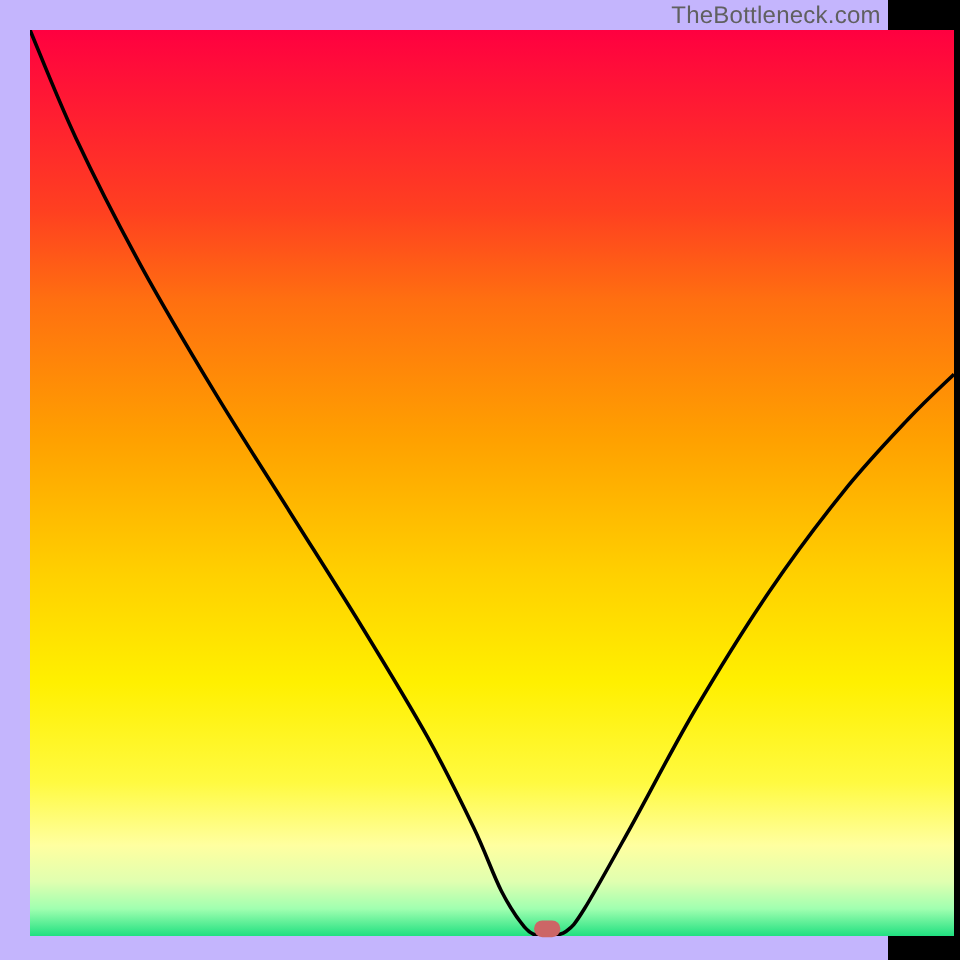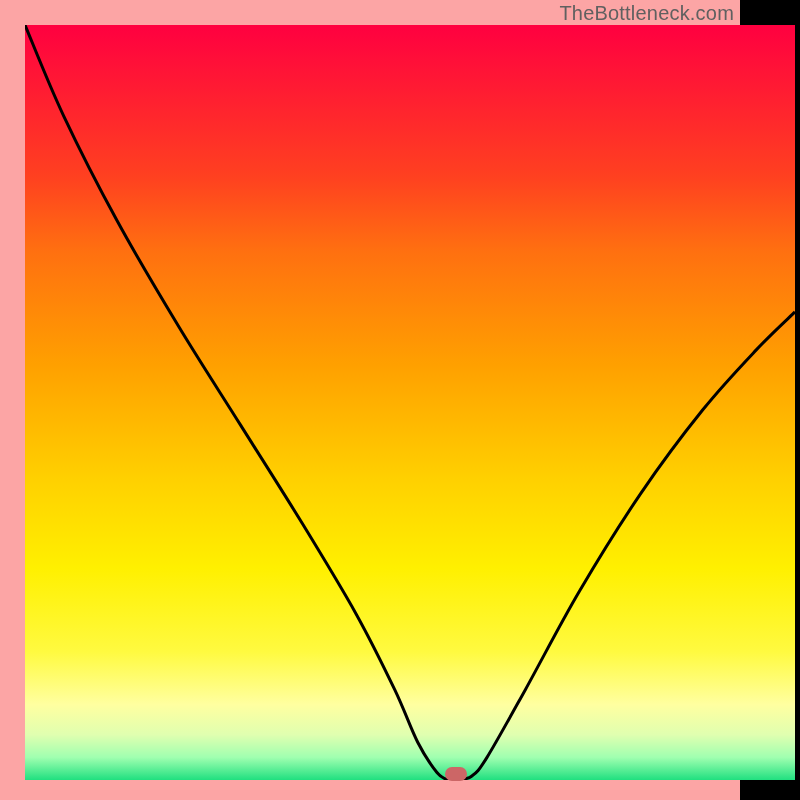--- a/index.html
+++ b/index.html
@@ -3,21 +3,21 @@
 <meta charset="utf-8">
 <style>
   * { margin: 0; padding: 0; box-sizing: border-box; }
   html, body { width: 800px; height: 800px; overflow: hidden; }
   body { background: #000; font-family: Arial, Helvetica, sans-serif; }
 
   .frame {
     position: absolute;
     left: 0; top: 0;
     width: 740px; height: 800px;
-    background: #fca5a5;
+    background: #c4b5fd;
   }
 
   .plot-area {
     position: absolute;
     left: 25px;
     top: 25px;
     width: 770px;
     height: 755px;
     background: linear-gradient(to bottom,
       #ff0040 0%,

